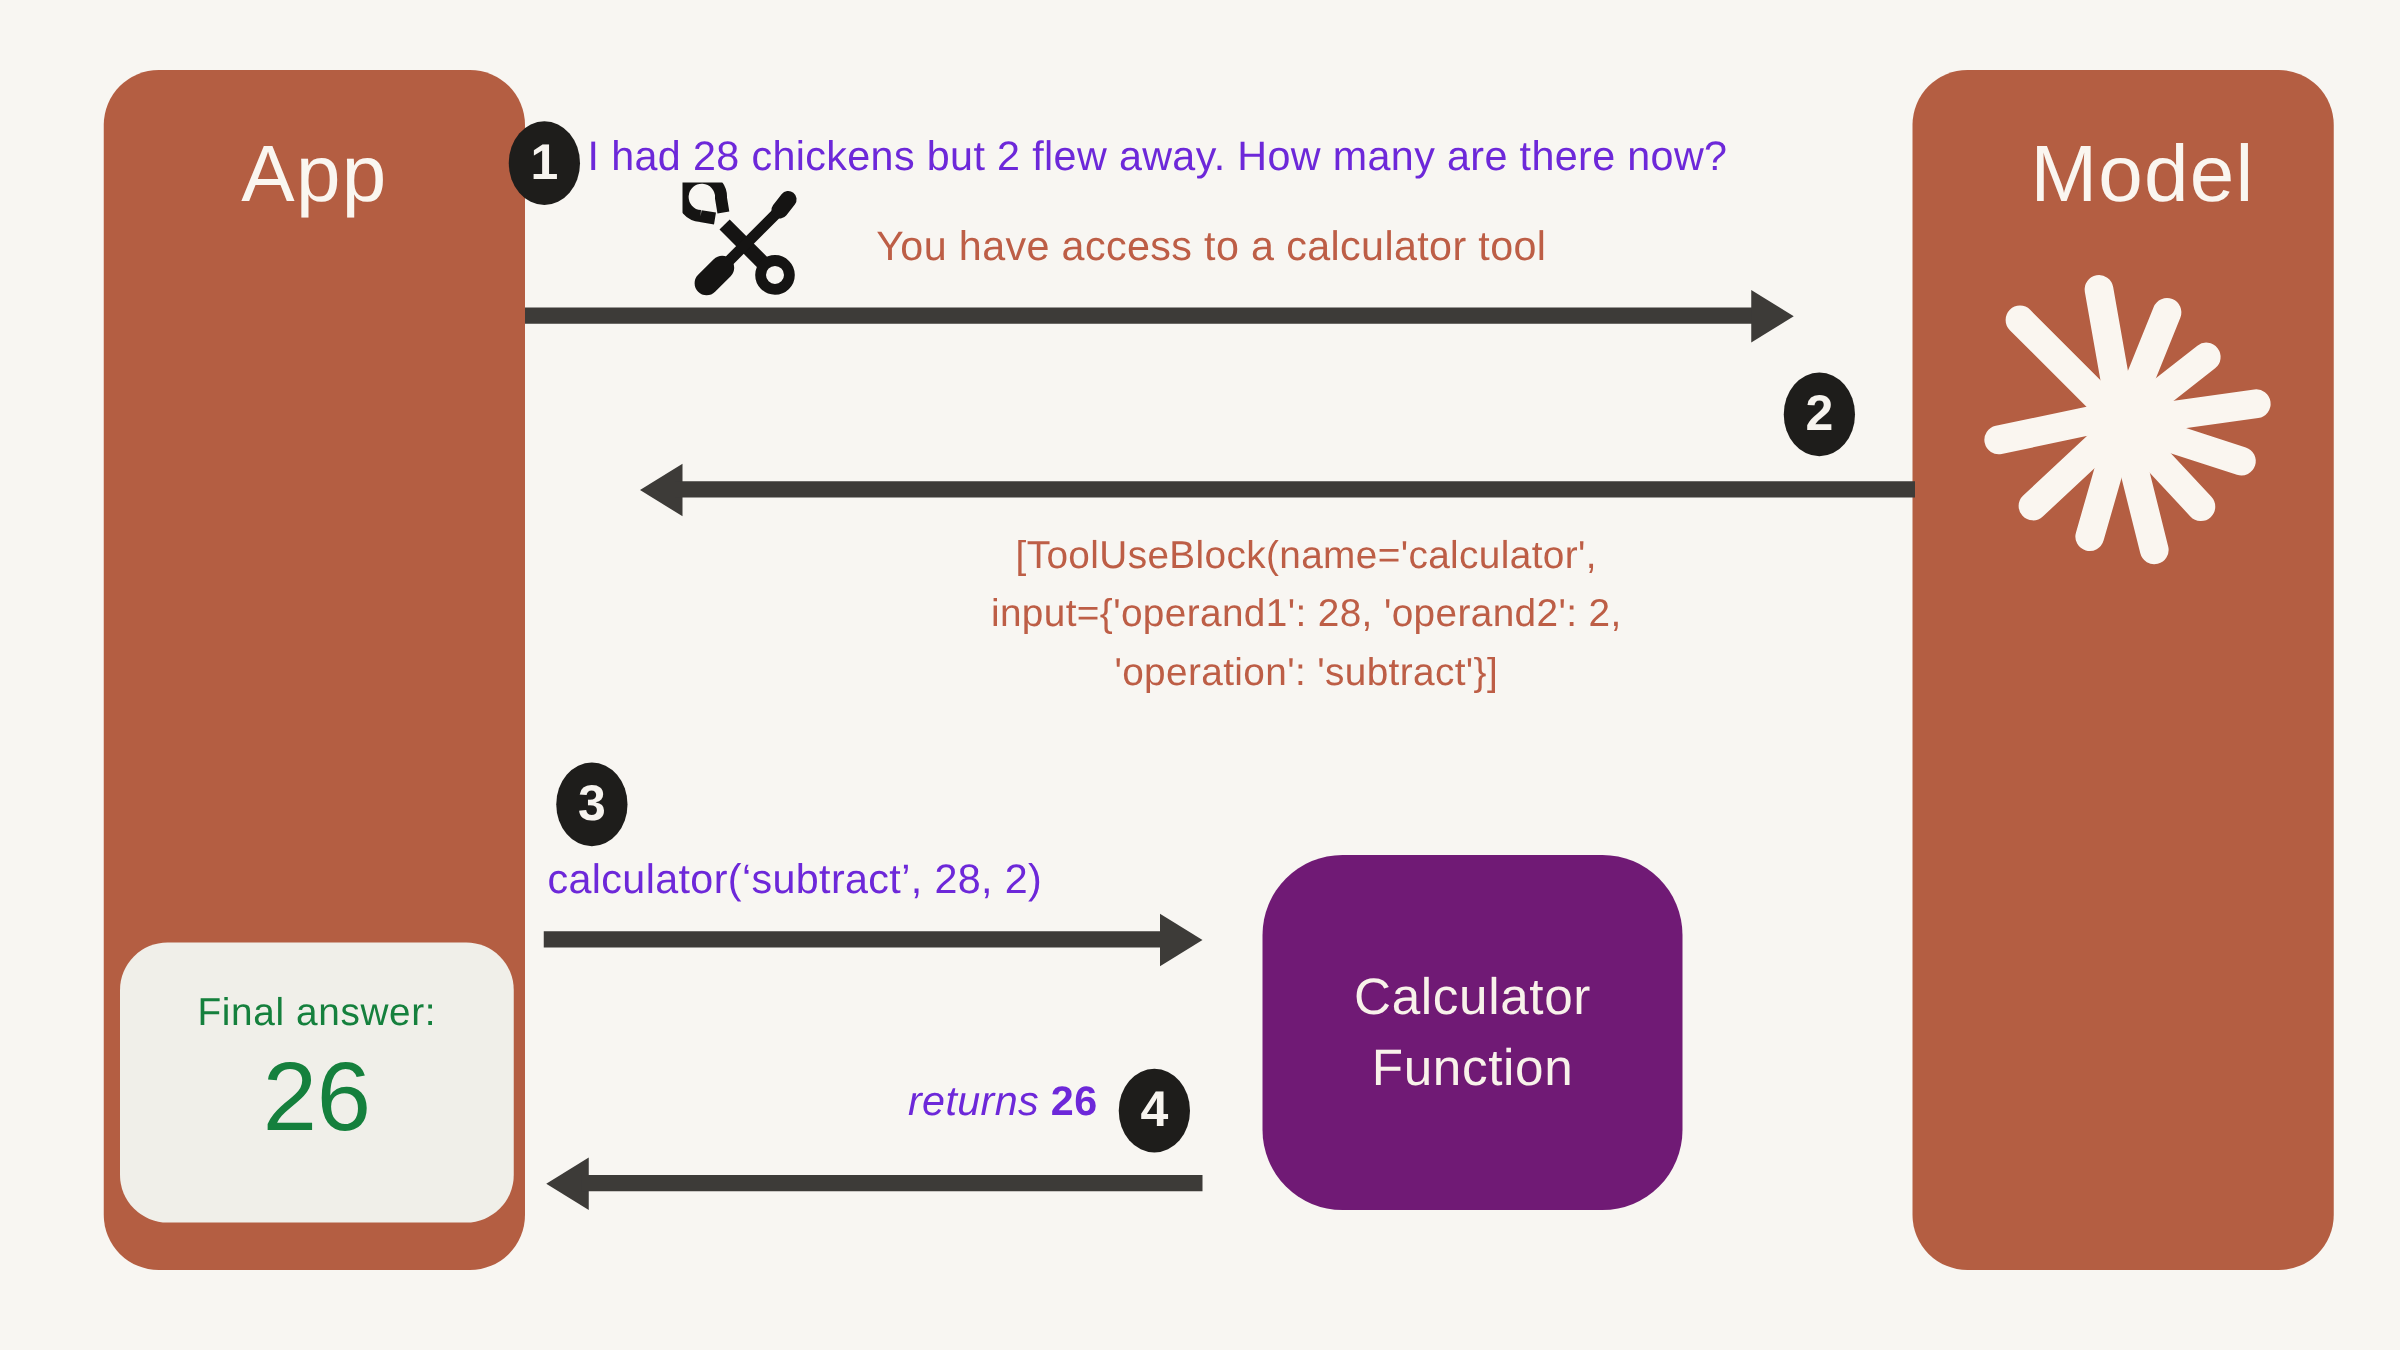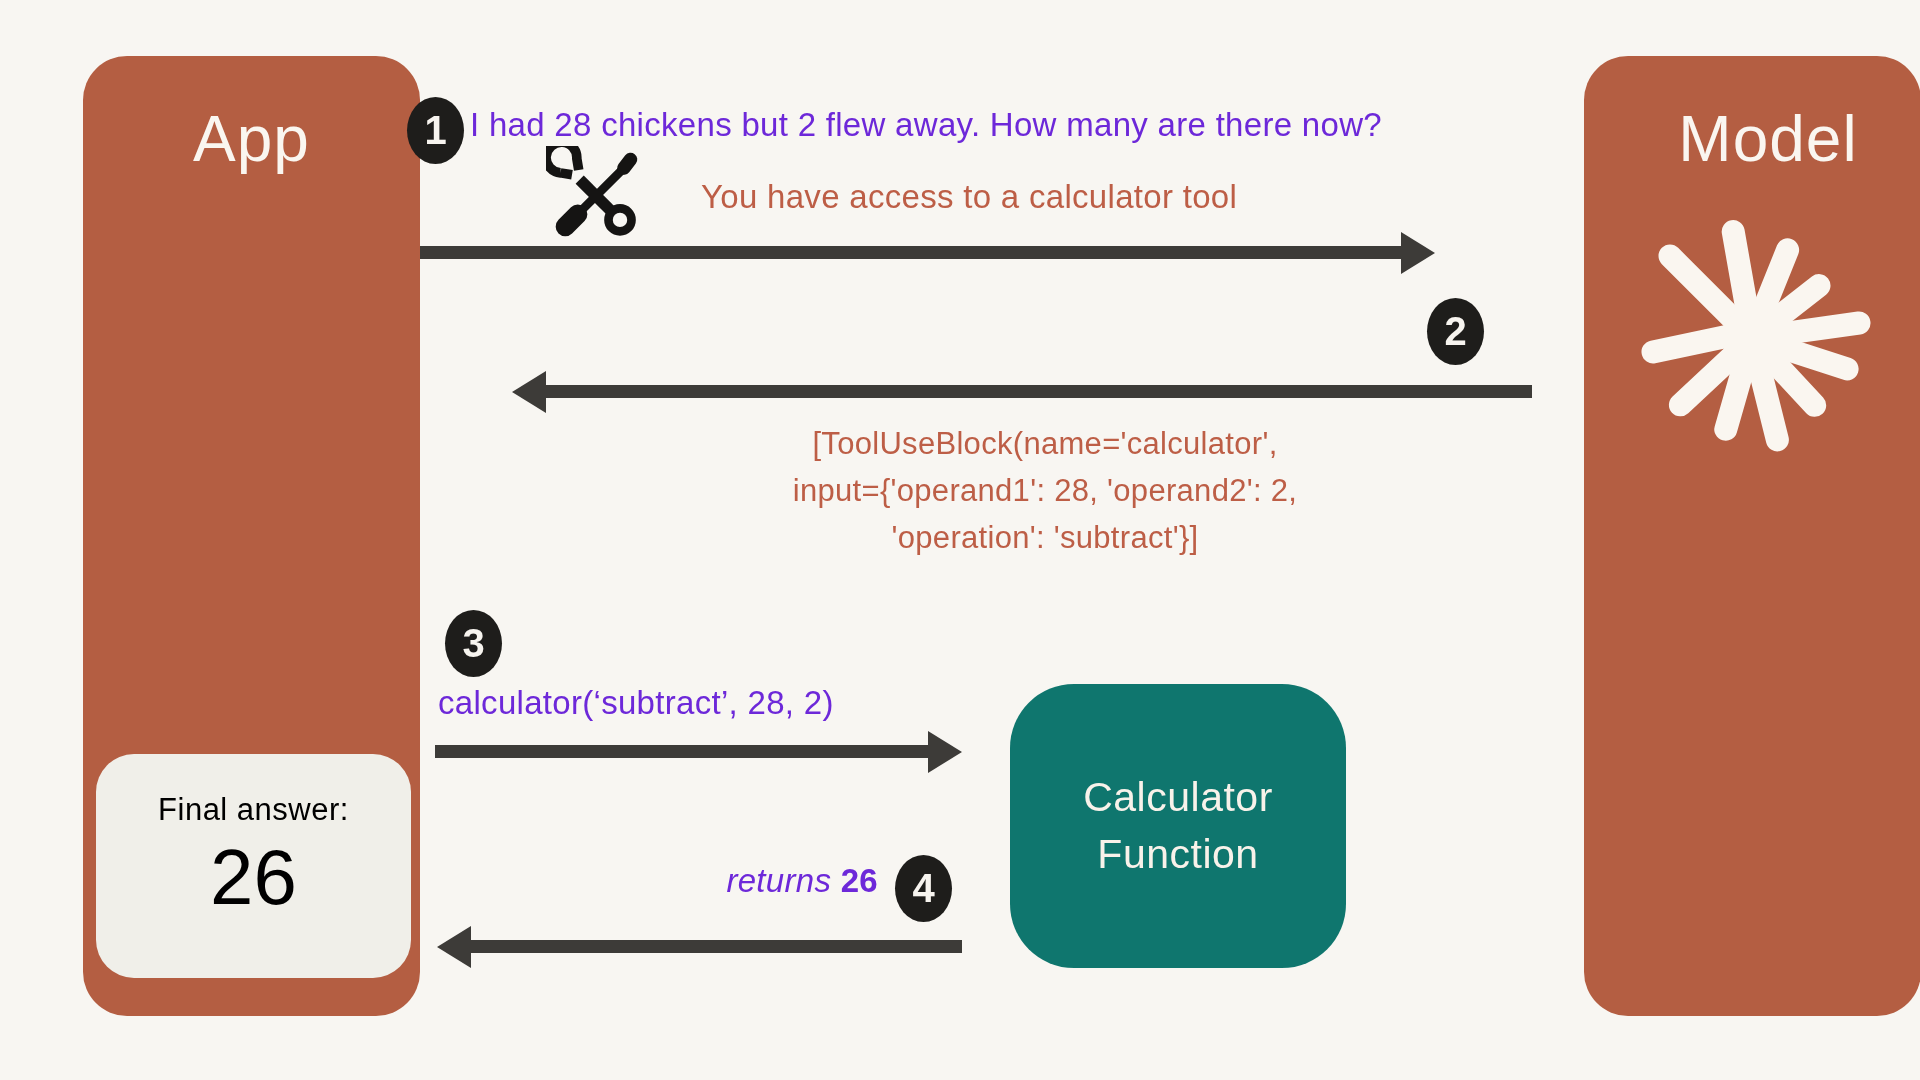--- a/index.html
+++ b/index.html
@@ -4,31 +4,31 @@
 <style>
   * { margin:0; padding:0; box-sizing:border-box; }
   html,body { background:#f8f6f2; }
   body { font-family:"Liberation Sans", sans-serif; }
   .stage { position:relative; width:1920px; height:1080px; background:#f8f6f2; overflow:hidden; }
 
   .actor { position:absolute; top:56px; width:337px; height:960px;
            background:#b45e42; border-radius:44px; color:#faf6f0; }
   .actor-title { text-align:center; margin-top:46px; font-size:64px; font-weight:400; letter-spacing:1px; }
   #app-box { left:83px; }
-  #model-box { left:1584px;padding-left:31px; }
+  #model-box { left:1530px;padding-left:31px; }
 
   .starburst { position:absolute; left:44px; top:158px; }
 
   .final-box { position:absolute; left:13px; right:9px; bottom:38px; height:224px;
-               background:#f0efe9; border-radius:38px; color:#000000; text-align:center; }
+               background:#f0efe9; border-radius:38px; color:#15803d; text-align:center; }
   .final-label { font-size:31px; margin-top:38px; letter-spacing:.5px; }
   .final-value { font-size:78px; margin-top:4px; }
 
   .calc-box { position:absolute; left:1010px; top:684px; width:336px; height:284px;
-              background:#0f766e; border-radius:64px; color:#f8f2ea;
+              background:#701a75; border-radius:64px; color:#f8f2ea;
               display:flex; flex-direction:column; align-items:center; justify-content:center;
               font-size:41px; line-height:57px; letter-spacing:.5px; }
 
   .badge { position:absolute; width:57px; height:67px; background:#1e1d1b; border-radius:50%;
            color:#f7f4ef; display:flex; align-items:center; justify-content:center;
            font-size:40px; font-weight:700; }
   #badge-1 { left:407px; top:97px; }
   #badge-2 { left:1427px; top:298px; }
   #badge-3 { left:445px; top:610px; }
   #badge-4 { left:895px; top:855px; }

